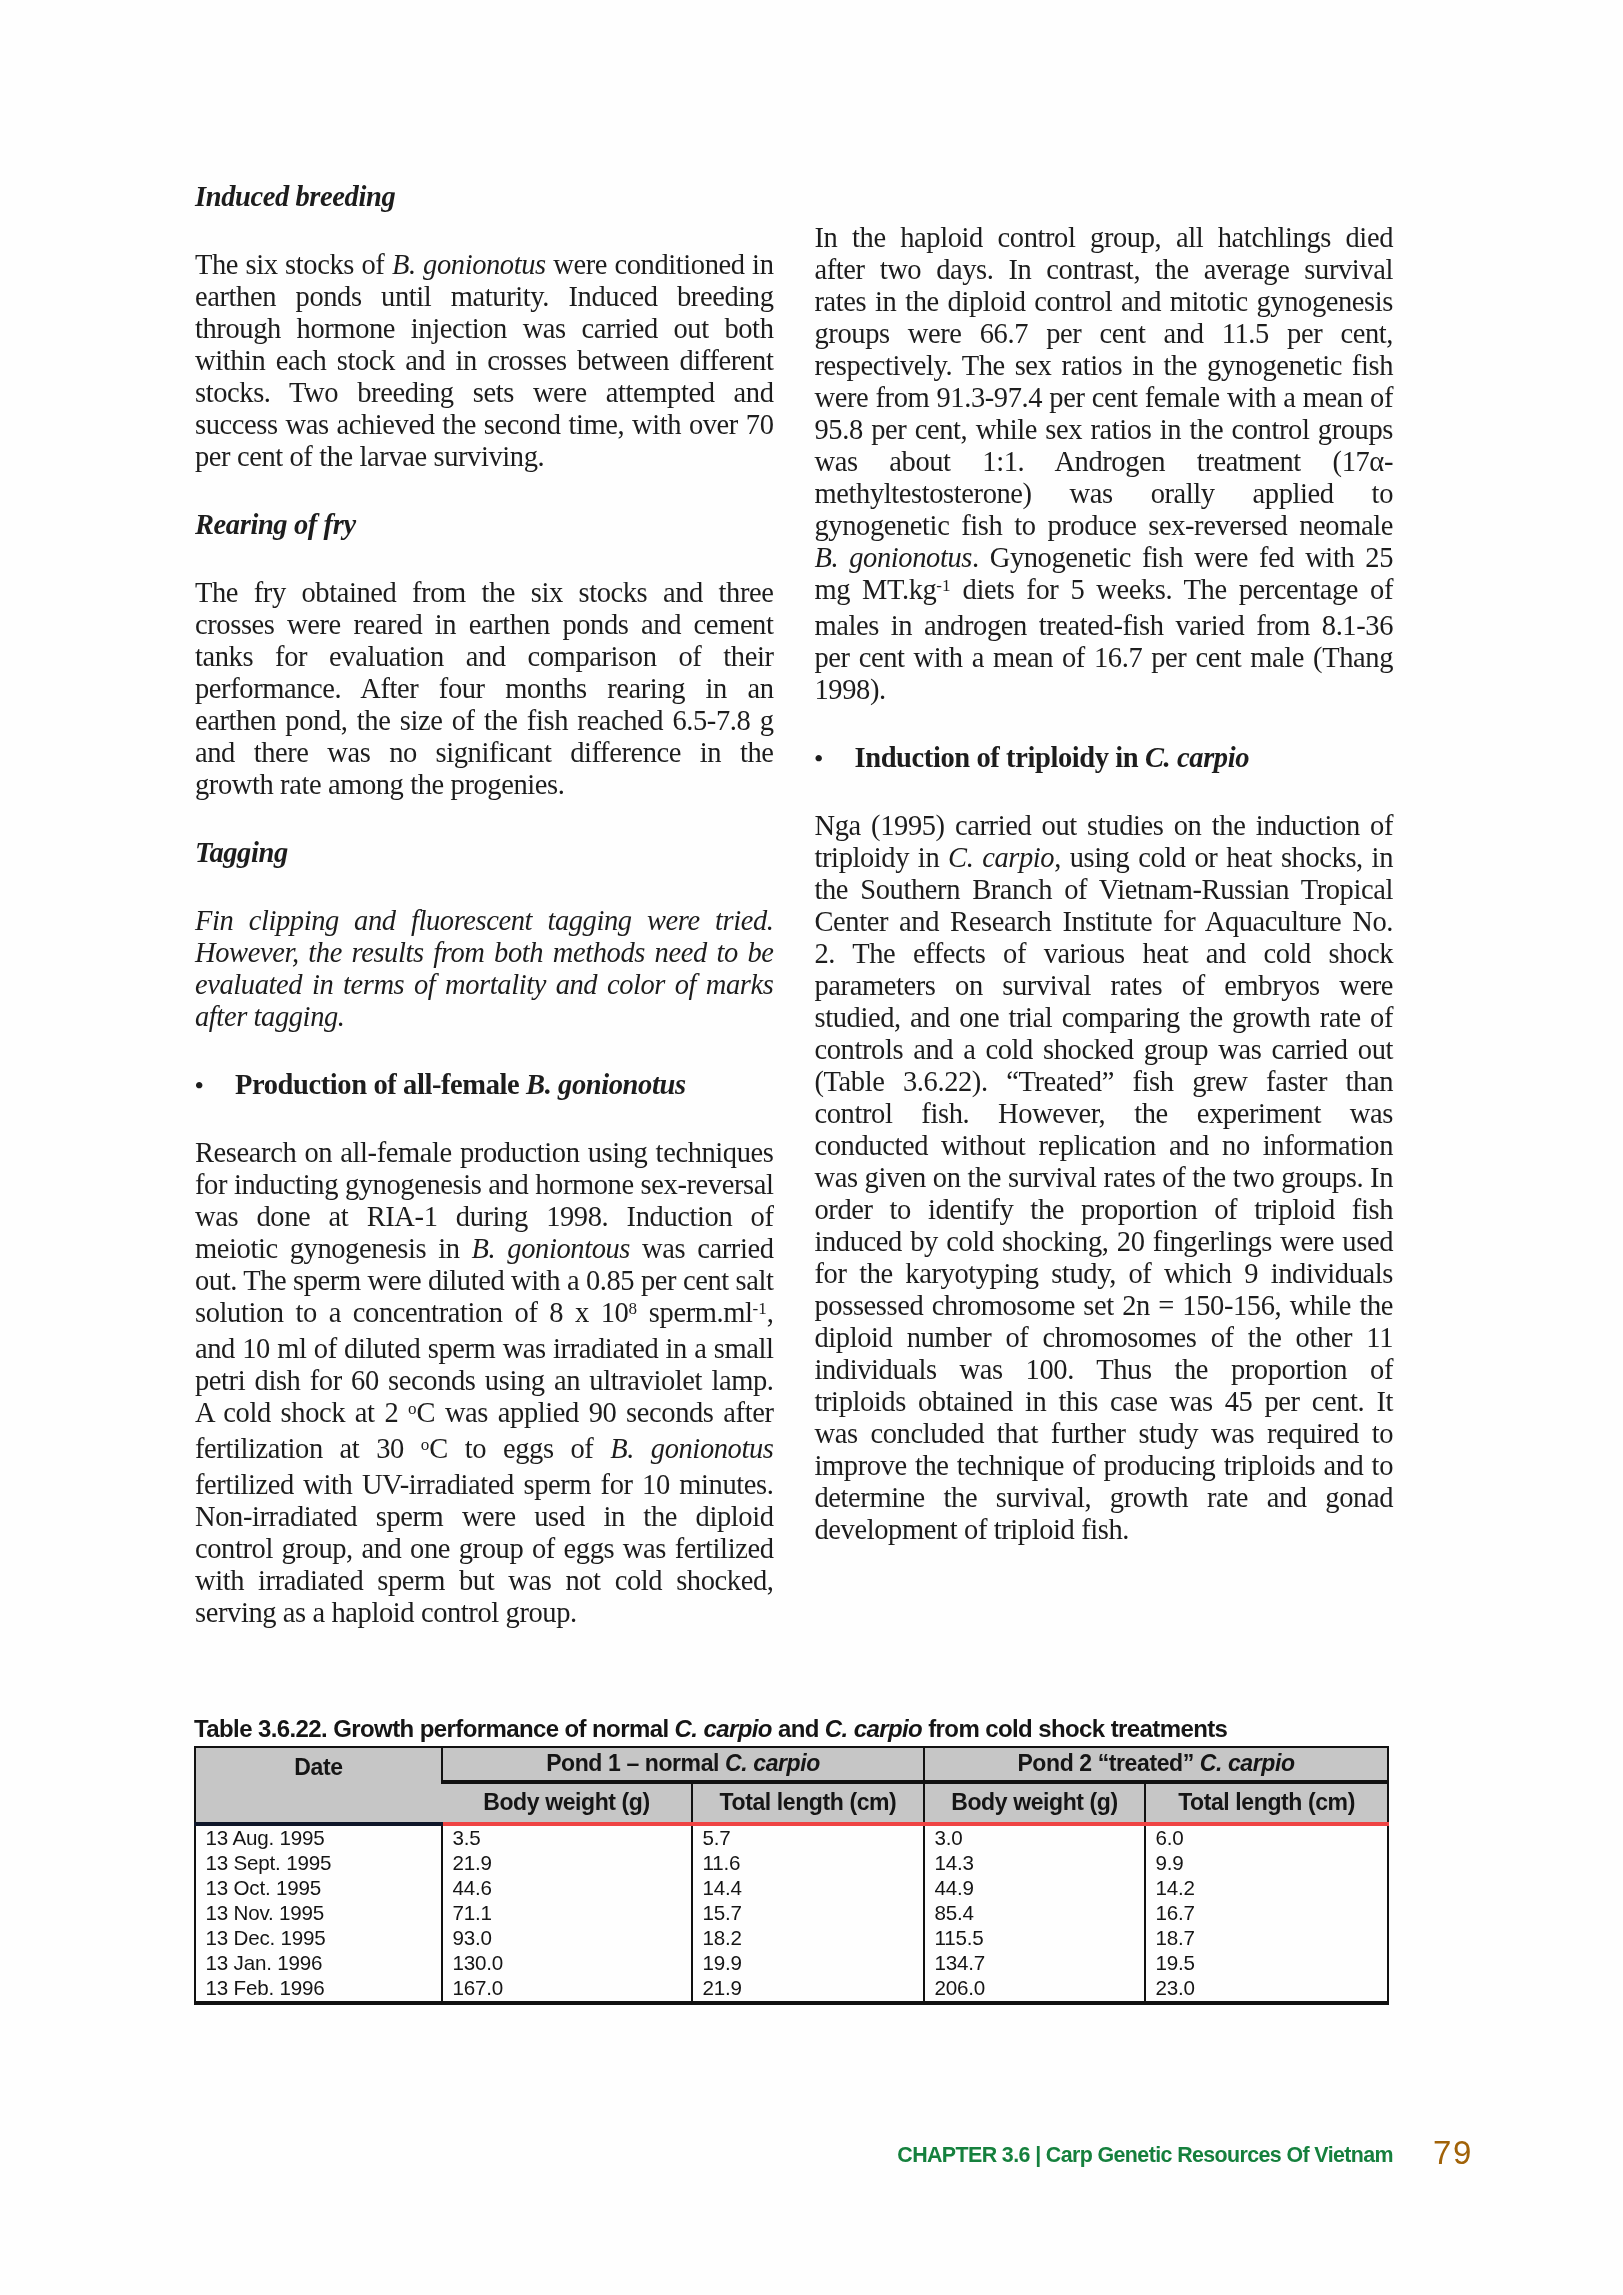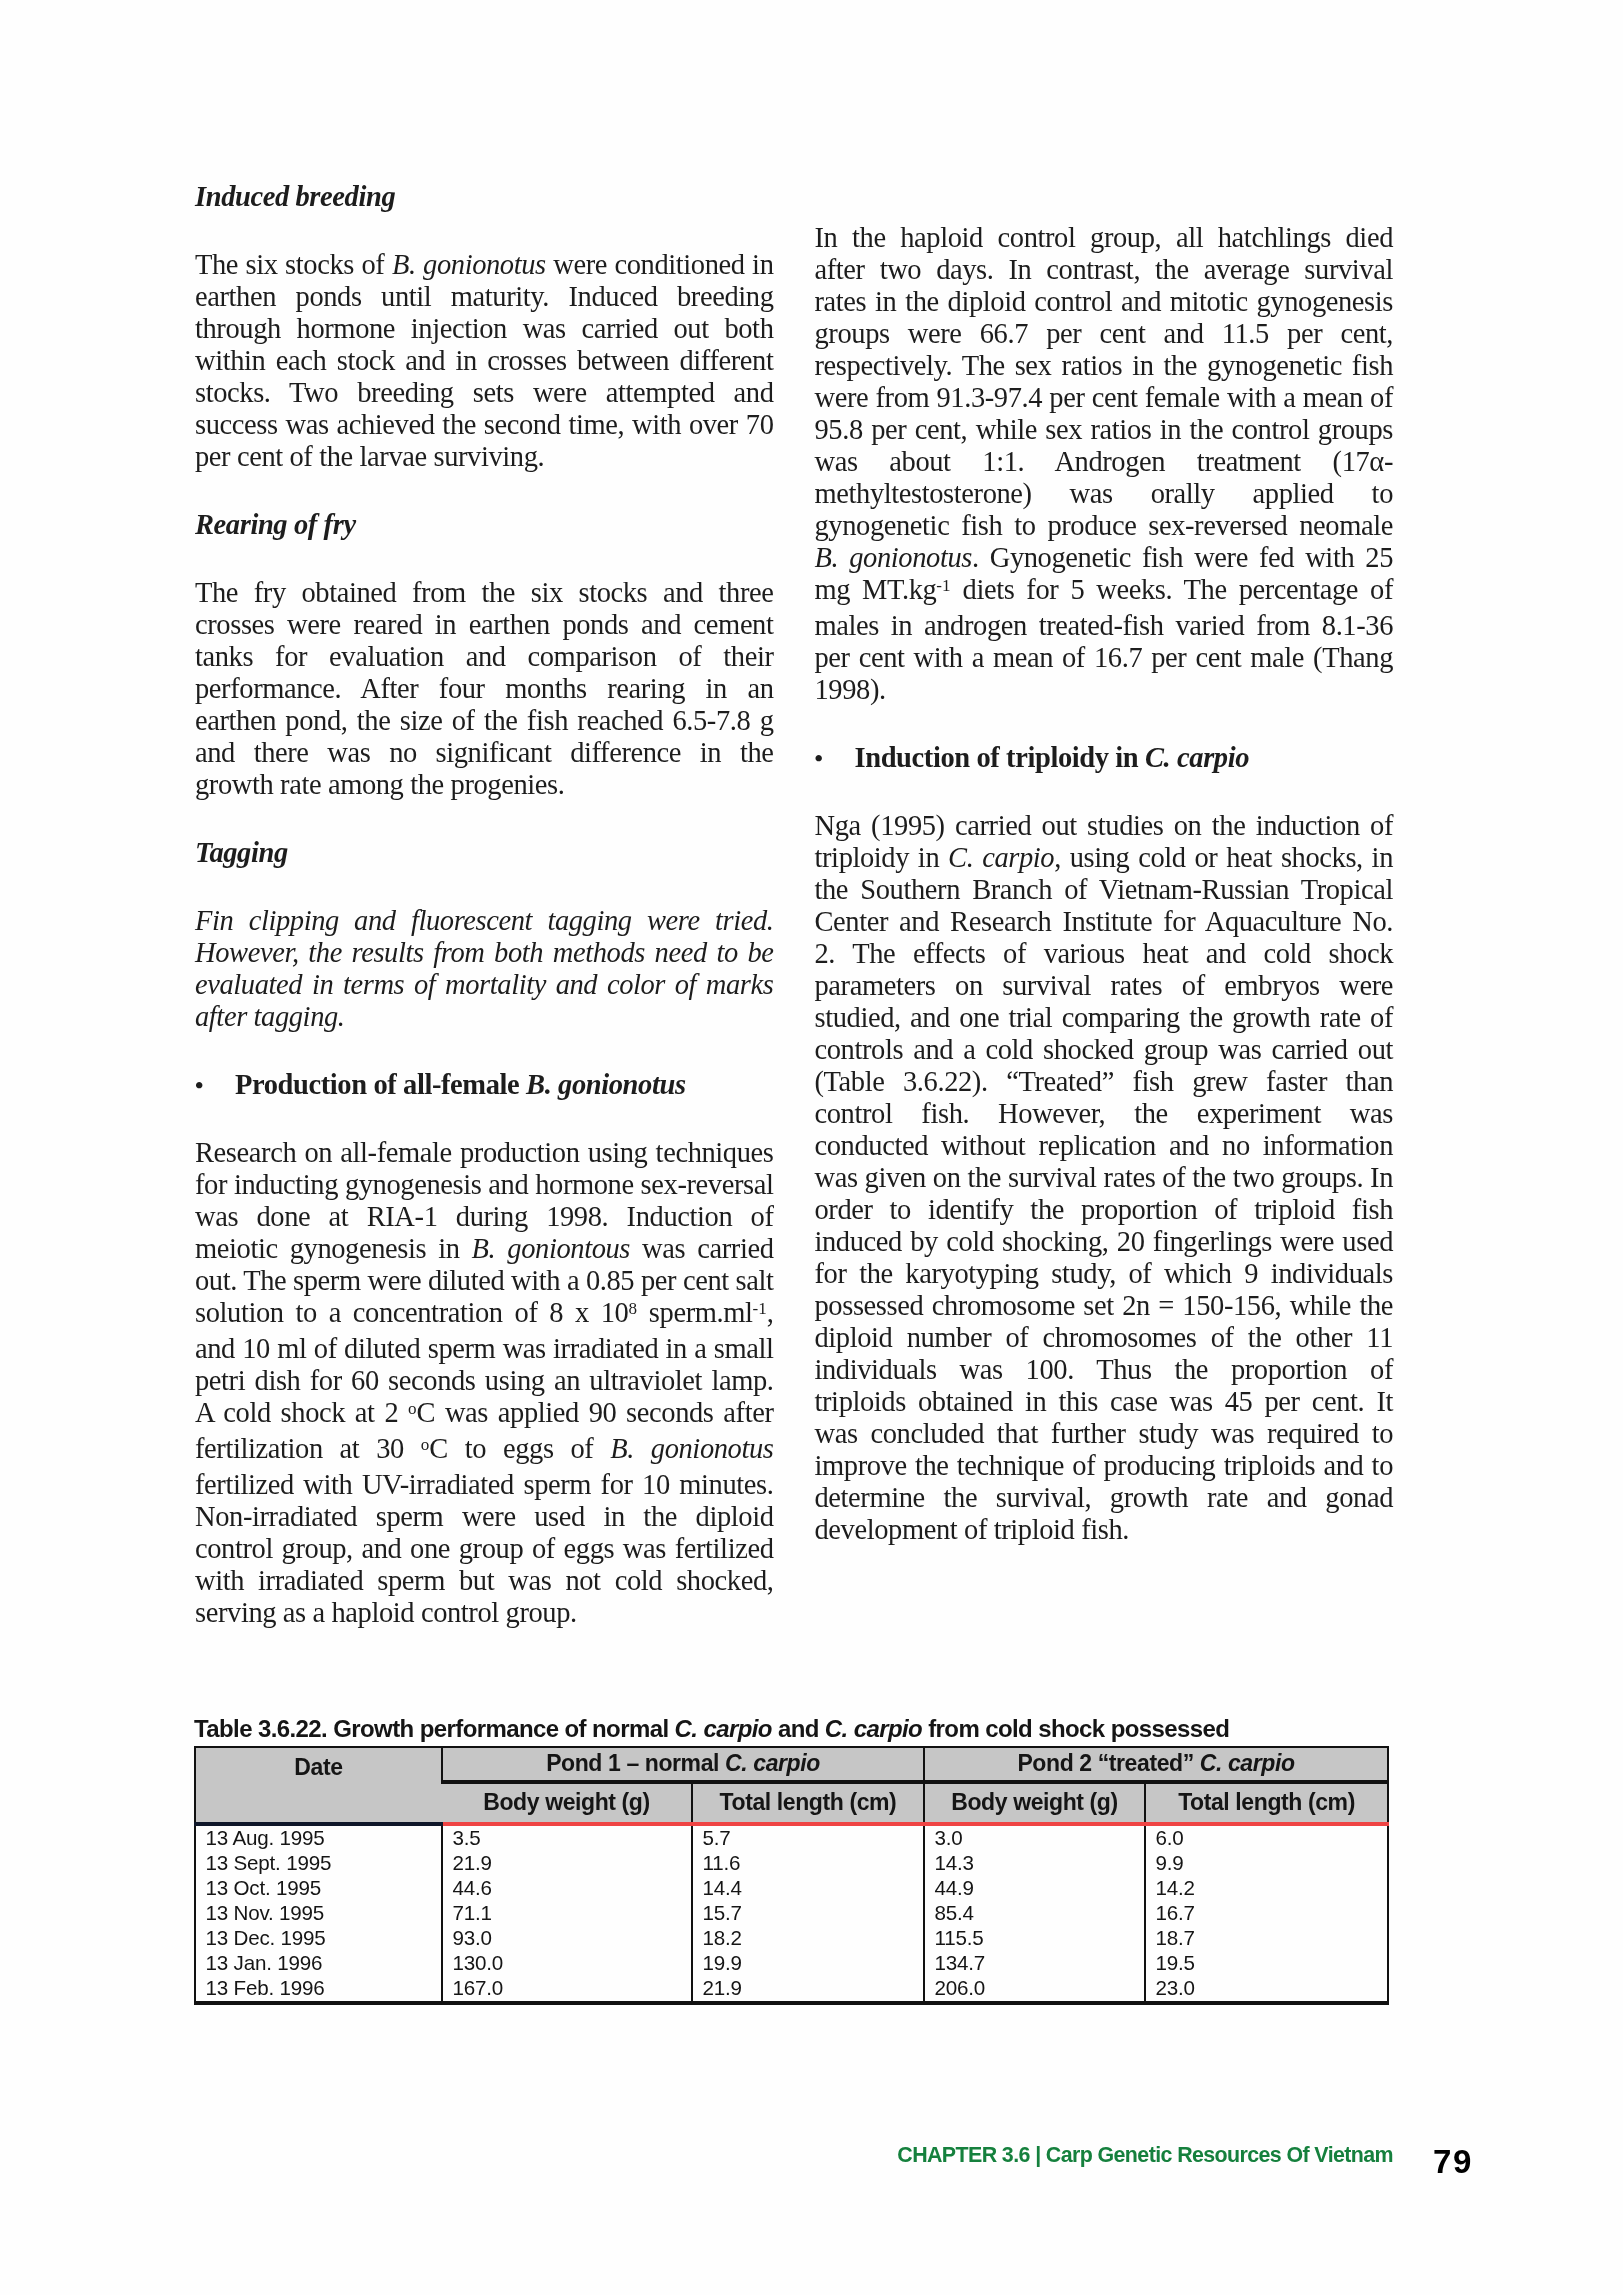--- a/index.html
+++ b/index.html
@@ -43,21 +43,21 @@
   .th-pond{height:30px;text-align:center;border-bottom:4px solid #111;}
   .th-sub{height:36px;text-align:center;border-bottom:4px solid #ef4444;}
   tbody td{height:25px;font-size:20.6px;letter-spacing:-0.2px;text-align:left;
            padding:0 3.2px 0 9.5px;vertical-align:middle;}
 
   
   .footer-chapter{position:absolute;top:2143px;left:195px;width:1198px;text-align:right;
                   font-family:"Liberation Sans",sans-serif;font-weight:bold;font-size:21.4px;
                   letter-spacing:-0.6px;color:#15803d;}
   .page-number{position:absolute;top:2134px;left:1433px;font-family:"Liberation Sans",sans-serif;
-               font-size:33px;font-weight:bold;letter-spacing:1.6px;color:#000000;margin-top:9px;}
+               font-size:33px;font-weight:normal;letter-spacing:1.6px;color:#a16207;}
 </style>
 </head>
 <body>
 
 <div class="page">
 
   <div class="columns">
 
     <div class="col">
       <h3 class="sec first">Induced breeding</h3>
@@ -82,21 +82,21 @@
       <div class="bullet-item">
         <span class="bullet-glyph">•</span>
         <span class="bullet-text"><span>Induction of triploidy in </span><span class="it">C. carpio</span></span>
       </div>
       <p class="body mh960"><span>Nga (1995) carried out studies on the induction of triploidy in </span><span class="it">C. carpio</span><span>, using cold or heat shocks, in the Southern Branch of Vietnam-Russian Tropical Center and Research Institute for Aquaculture No. 2. The effects of various heat and cold shock parameters on survival rates of embryos were studied, and one trial comparing the growth rate of controls and a cold shocked group was carried out (Table 3.6.22). “Treated” fish grew faster than control fish. However, the experiment was conducted without replication and no information was given on the survival rates of the two groups. In order to identify the proportion of triploid fish induced by cold shocking, 20 fingerlings were used for the karyotyping study, of which 9 individuals possessed chromosome set 2n = 150-156, while the diploid number of chromosomes of the other 11 individuals was 100. Thus the proportion of triploids obtained in this case was 45 per cent. It was concluded that further study was required to improve the technique of producing triploids and to determine the survival, growth rate and gonad development of triploid fish.</span></p>
     </div>
 
   </div>
 
   <div class="table-block">
-    <p class="table-caption"><span>Table 3.6.22. Growth performance of normal </span><span class="it">C. carpio</span><span> and </span><span class="it">C. carpio</span><span> from cold shock possessed</span></p>
+    <p class="table-caption"><span>Table 3.6.22. Growth performance of normal </span><span class="it">C. carpio</span><span> and </span><span class="it">C. carpio</span><span> from cold shock treatments</span></p>
     <table class="growth">
       <colgroup>
         <col class="c1">
           <col class="c2">
           <col class="c3">
           <col class="c4">
           <col class="c5">
       </colgroup>
       <thead>
         <tr>

